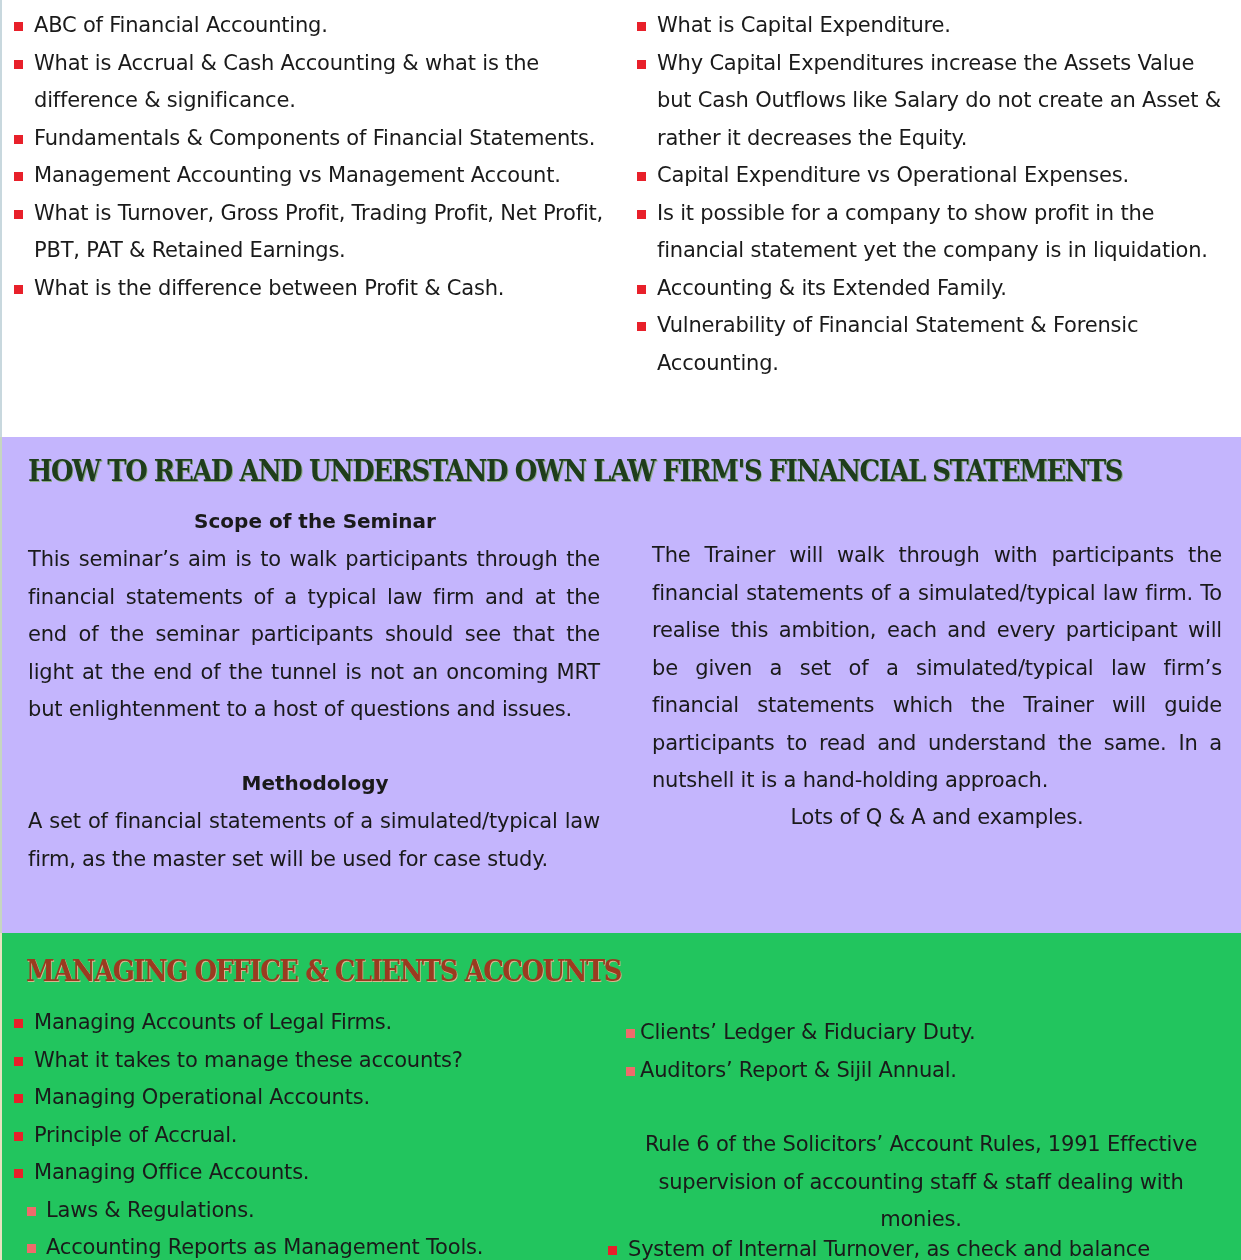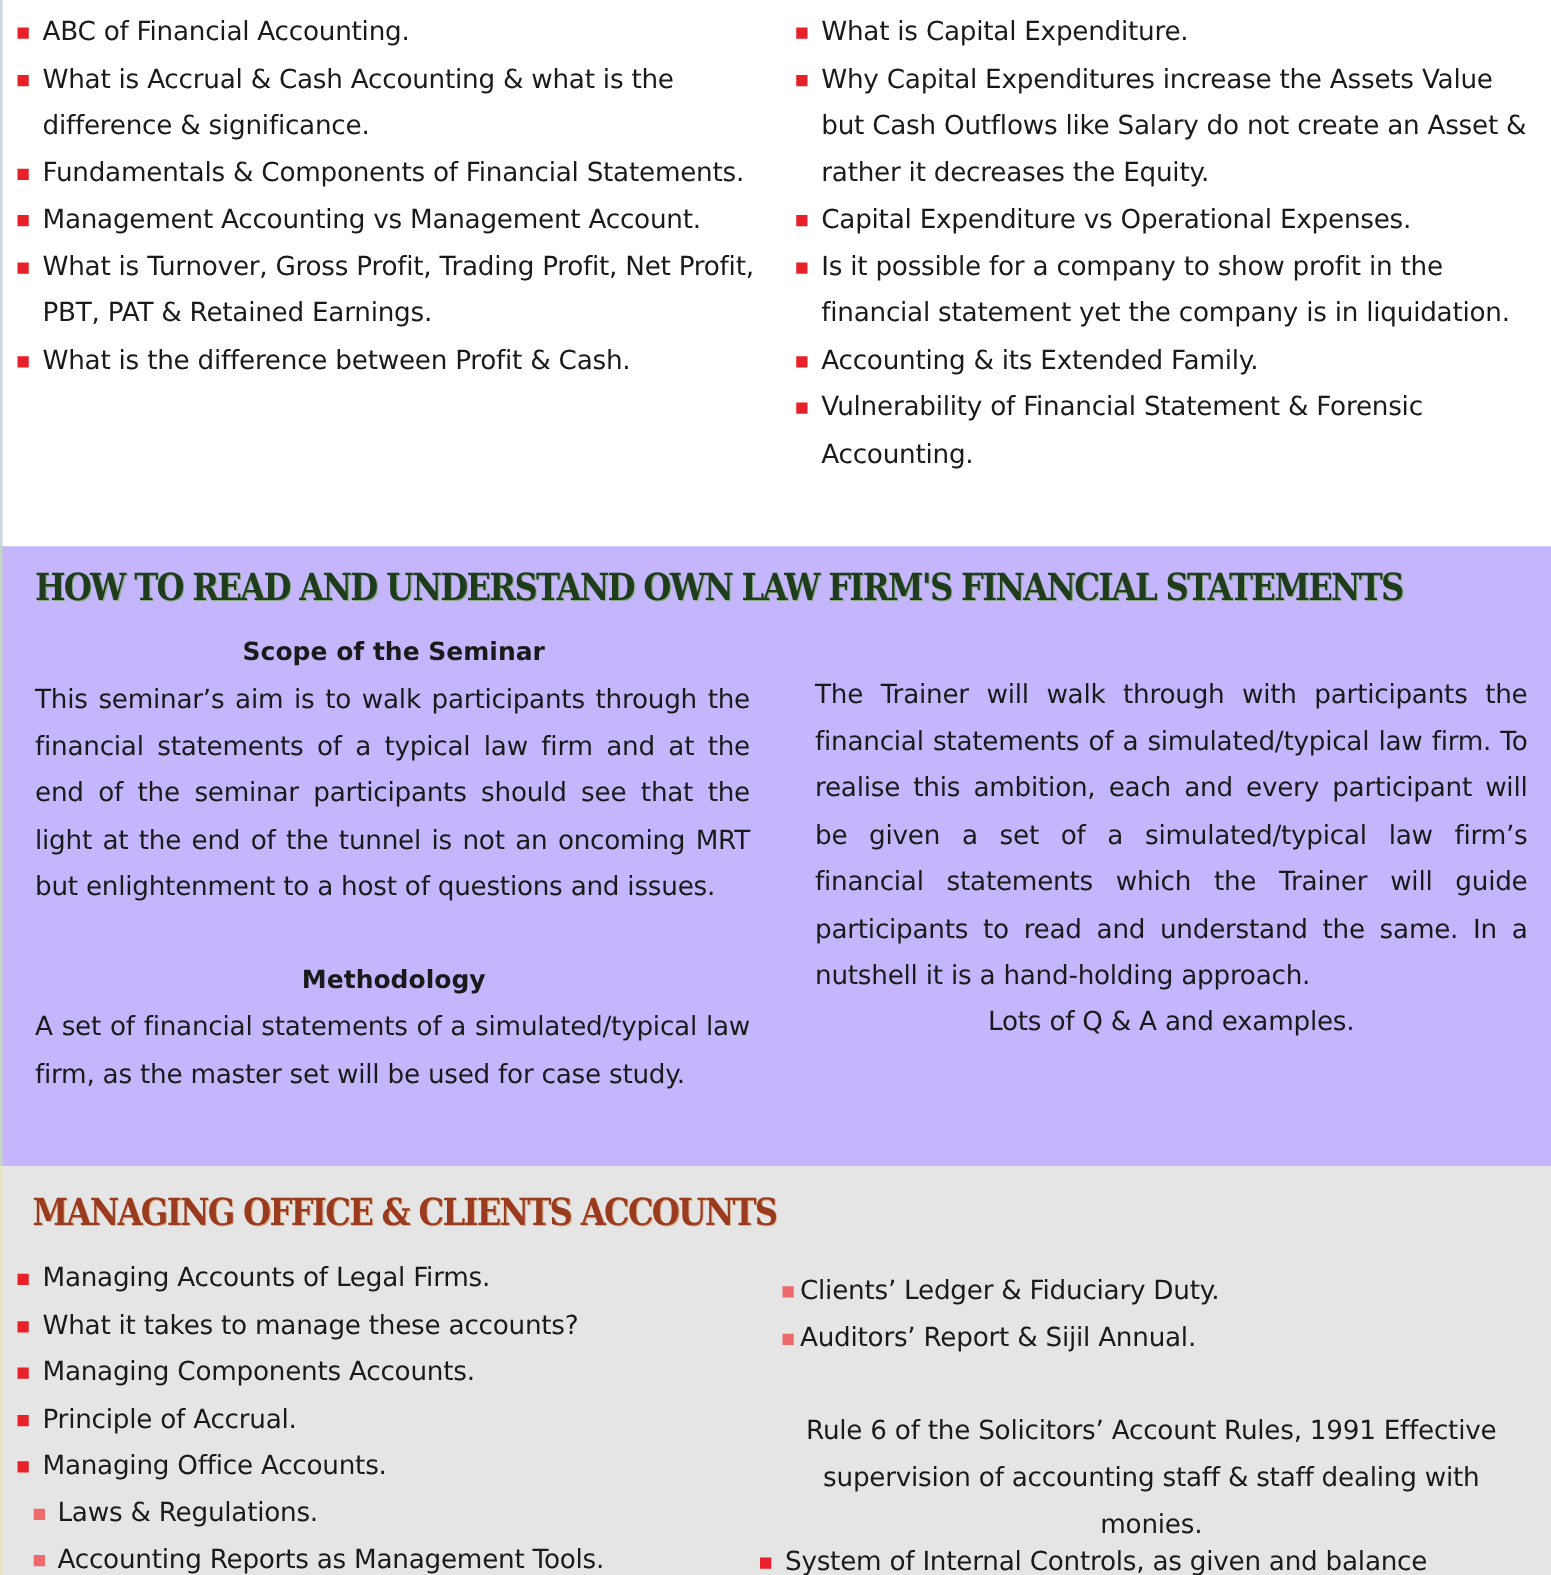--- a/index.html
+++ b/index.html
@@ -5,21 +5,21 @@
     html, body { margin: 0; padding: 0; }
     body {
       width: 1241px; height: 1260px; overflow: hidden;
       font-family: "DejaVu Sans", sans-serif;
       color: #1a1a1a;
       background: #fdfad6;
     }
     .section { position: relative; box-sizing: border-box; }
     .sec-blue { background: #ffffff; height: 437px; border-left: 2px solid #c8d8de; }
     .sec-green { background: #c4b5fd; height: 496px; border-left: 2px solid #c6d6c0; }
-    .sec-yellow { background: #e5e5e5; height: 327px; border-left: 2px solid #e6e3c0; }
+    .sec-yellow { background: #22c55e; height: 327px; border-left: 2px solid #e6e3c0; }
 
     .col { position: absolute; }
     ul.blist { list-style: none; margin: 0; padding: 0; }
     ul.blist li {
       position: relative;
       font-size: 21px;
       line-height: 37.5px;
       padding-left: 20px;
       letter-spacing: -0.2px;
     }
@@ -97,32 +97,32 @@
   <div class="para" style="left:650px; top:100px; width:570px;">The Trainer will walk through with participants the financial statements of a simulated/typical law firm. To realise this ambition, each and every participant will be given a set of a simulated/typical law firm’s financial statements which the Trainer will guide participants to read and understand the same. In a nutshell it is a hand-holding approach.</div>
   <div class="para para-left" style="left:650px; top:362px; width:570px;">Lots of Q &amp; A and examples.</div>
 </div>
 
 <div class="section sec-yellow">
   <div class="heading heading-brown" style="left:24px; top:20px;">MANAGING OFFICE &amp; CLIENTS ACCOUNTS</div>
   <div class="col" style="left:12px; top:71px; width:590px;">
     <ul class="blist" id="s3-left">
         <li><span class="bullet"></span><span>Managing Accounts of Legal Firms.</span></li>
         <li><span class="bullet"></span><span>What it takes to manage these accounts?</span></li>
-        <li><span class="bullet"></span><span>Managing Components Accounts.</span></li>
+        <li><span class="bullet"></span><span>Managing Operational Accounts.</span></li>
         <li><span class="bullet"></span><span>Principle of Accrual.</span></li>
         <li><span class="bullet"></span><span>Managing Office Accounts.</span></li>
         <li class="sub"><span class="bullet"></span><span>Laws &amp; Regulations.</span></li>
         <li class="sub"><span class="bullet"></span><span>Accounting Reports as Management Tools.</span></li>
       </ul>
   </div>
   <div class="col" style="left:624px; top:81px; width:590px;">
     <ul class="blist" id="s3-right-sub">
         <li class="sub-tight"><span class="bullet"></span><span>Clients’ Ledger &amp; Fiduciary Duty.</span></li>
         <li class="sub-tight"><span class="bullet"></span><span>Auditors’ Report &amp; Sijil Annual.</span></li>
       </ul>
     <div class="para para-left" style="position:relative; margin-top:37px; width:590px;">Rule 6 of the Solicitors’ Account Rules, 1991 Effective supervision of accounting staff &amp; staff dealing with monies.</div>
   </div>
   <div class="col" style="left:606px; top:1231px; width:620px; margin-top:-933px;">
     <ul class="blist" id="s3-right">
-        <li><span class="bullet"></span><span>System of Internal Controls, as given and balance</span></li>
+        <li><span class="bullet"></span><span>System of Internal Turnover, as check and balance</span></li>
       </ul>
   </div>
 </div>
 
 </body></html>

